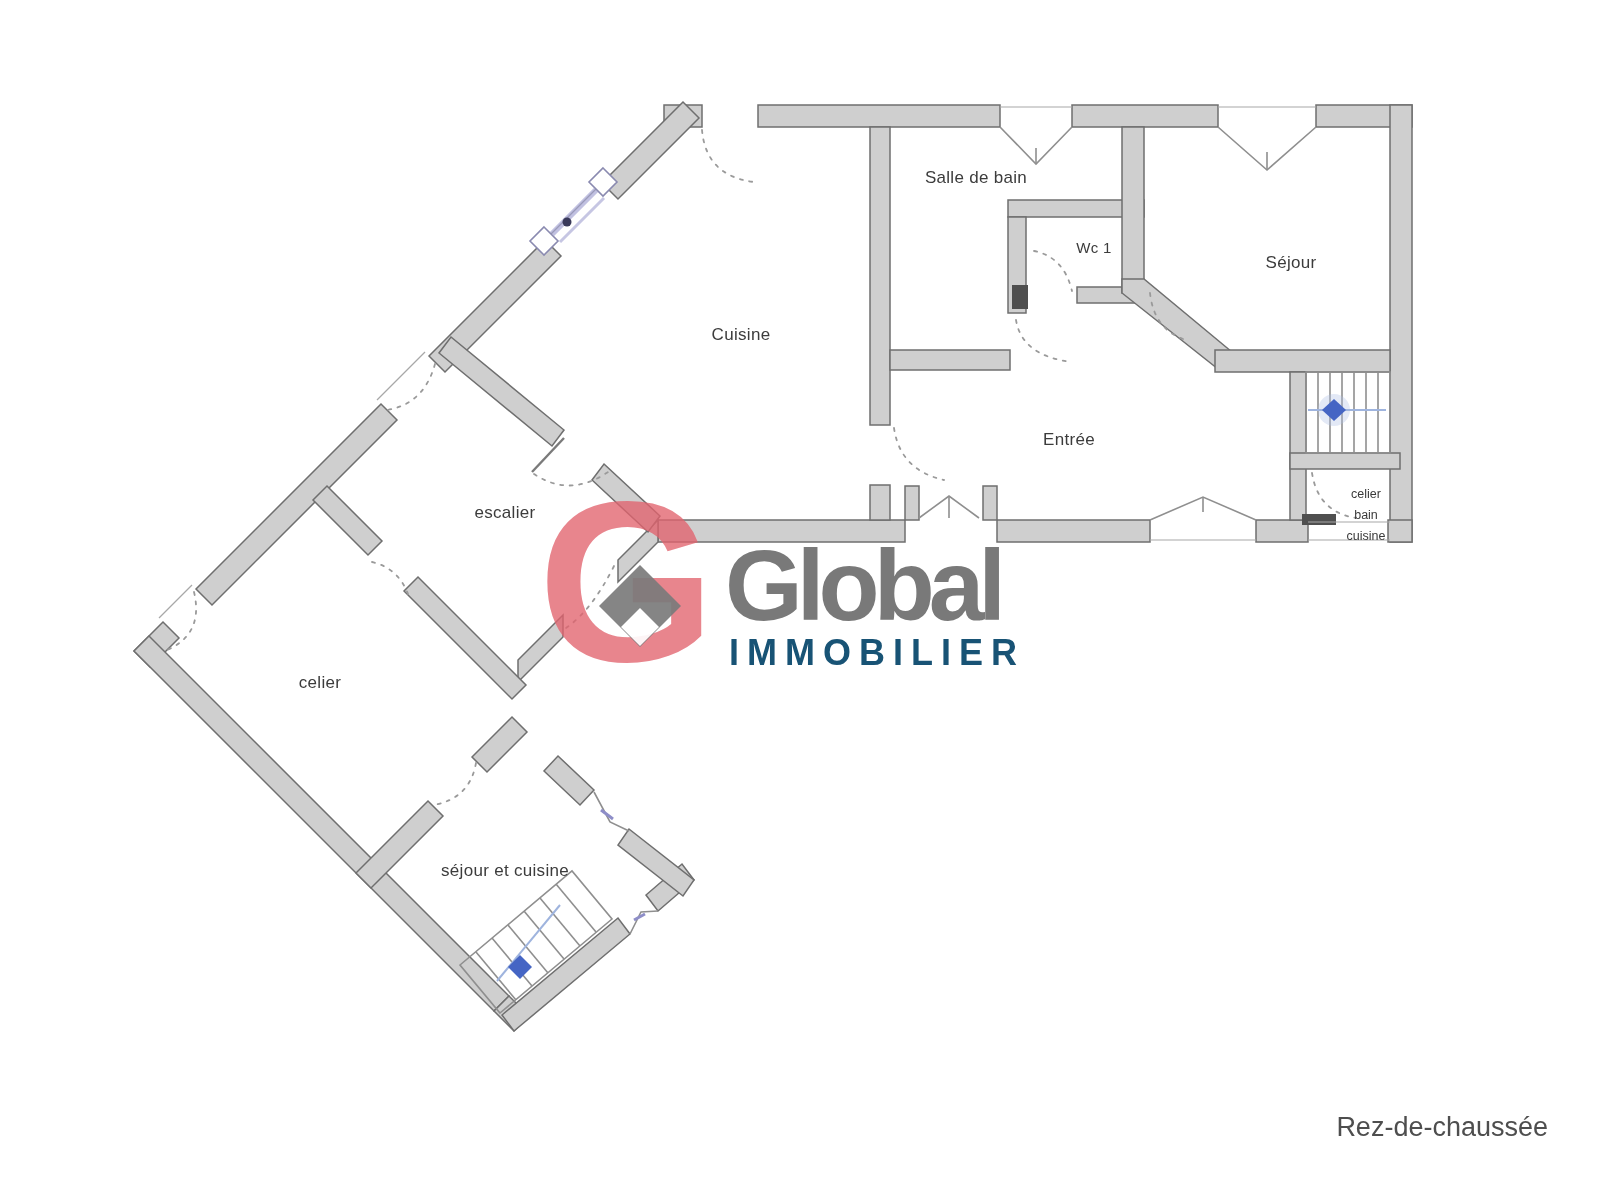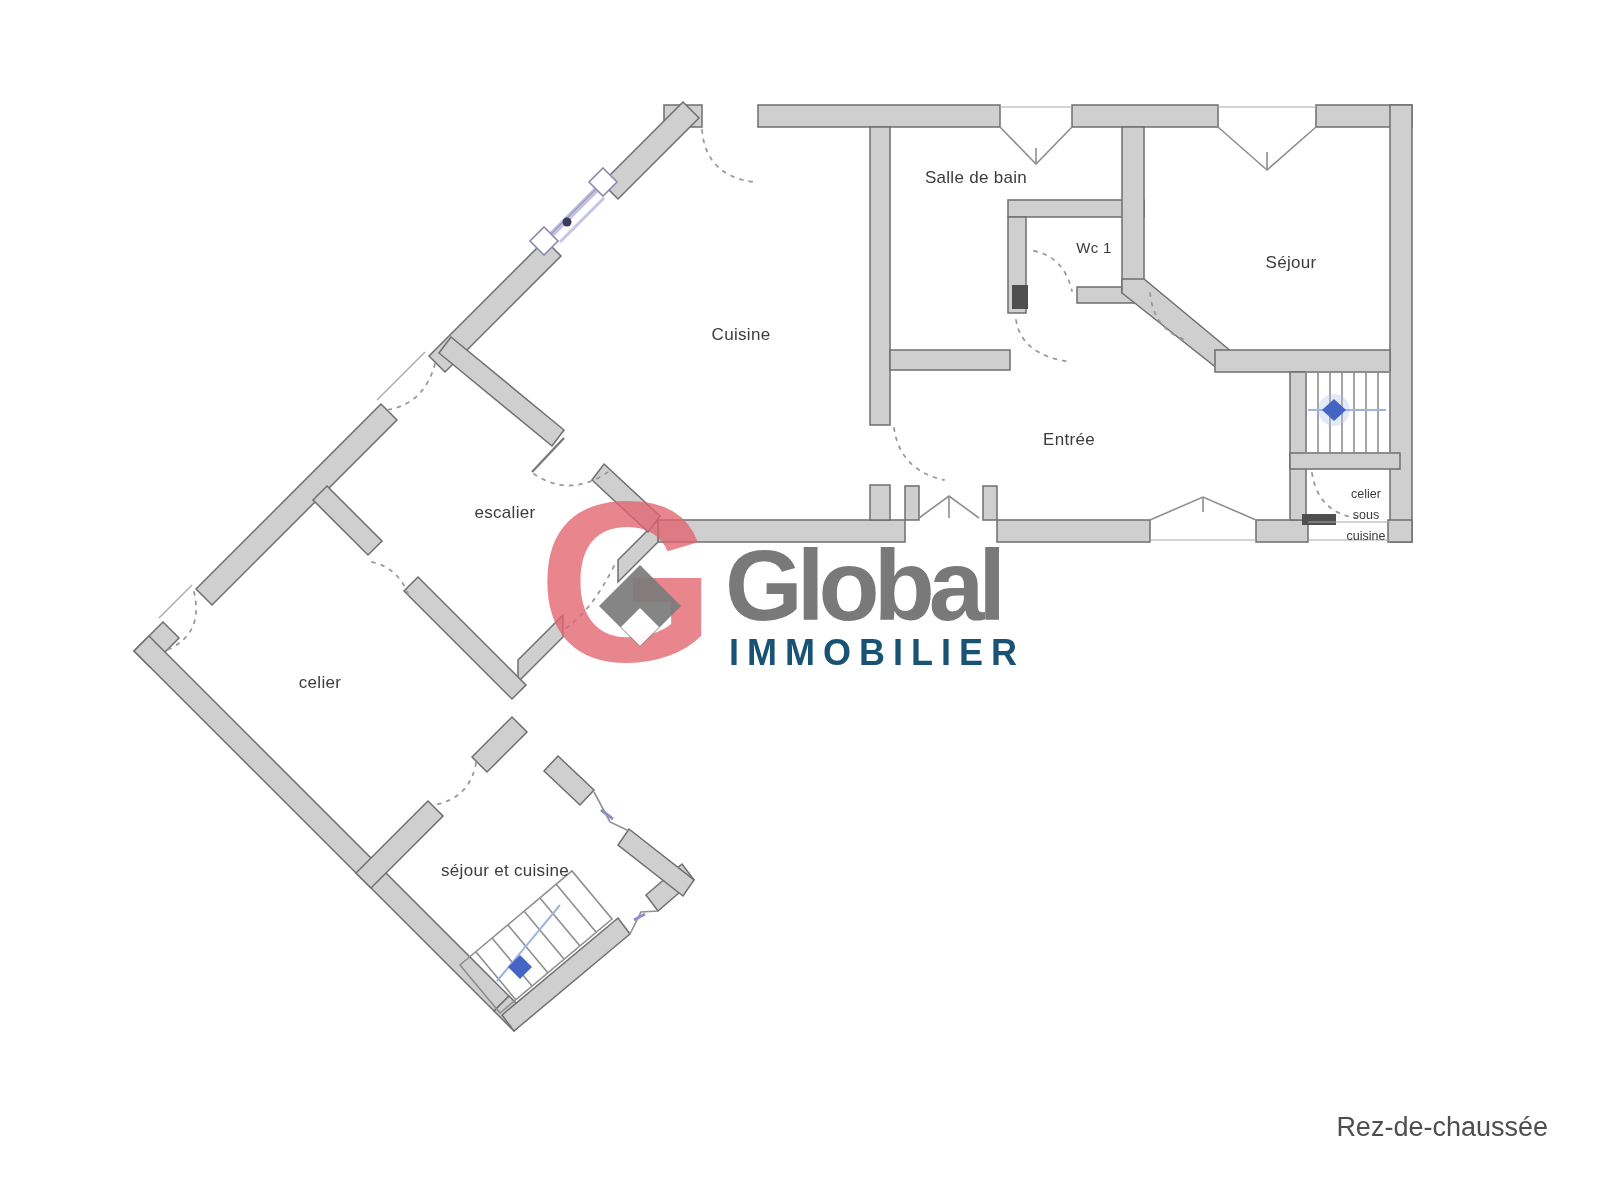--- a/index.html
+++ b/index.html
@@ -199,21 +199,21 @@
   <div class="lbl small" style="left:1094px;top:247px">Wc 1</div>
   <div class="lbl" style="left:1291px;top:263px">Séjour</div>
   <div class="lbl" style="left:741px;top:335px">Cuisine</div>
   <div class="lbl" style="left:1069px;top:440px">Entrée</div>
   <div class="lbl" style="left:505px;top:513px">escalier</div>
   <div class="lbl" style="left:320px;top:683px">celier</div>
   <div class="lbl" style="left:505px;top:871px">séjour et cuisine</div>
 
   <div class="closet" style="left:1366px;top:499px">
     <div>celier</div>
-    <div>sous</div>
+    <div>bain</div>
     <div>cuisine</div>
   </div>
 
   <div class="floor-title">Rez-de-chaussée</div>
 
   <div class="logo">
     <div class="monogram">G</div>
     <svg class="house" width="90" height="90" viewBox="0 0 90 90">
       <polygon points="45,4 86,45 45,86 4,45" fill="#7b7b7b"></polygon>
       <polygon points="26,66 45,47 64,66 45,85" fill="#ffffff"></polygon>

